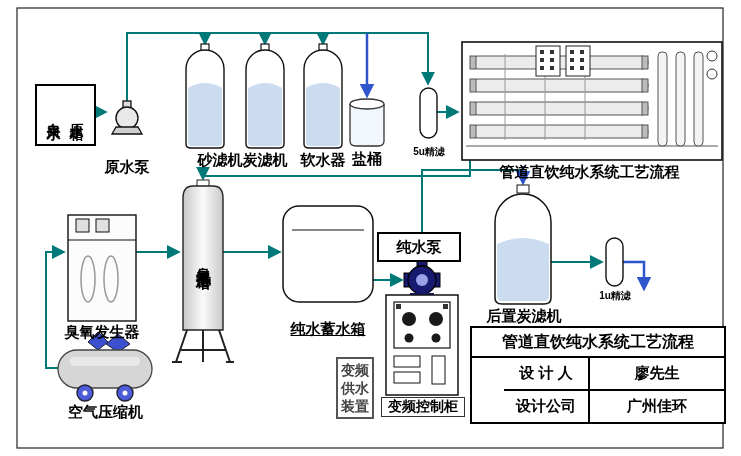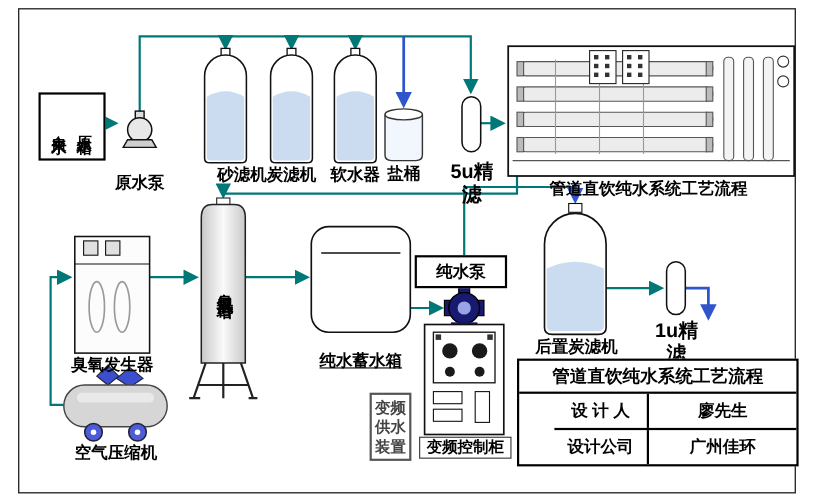--- a/index.html
+++ b/index.html
@@ -1,19 +1,19 @@
 <!DOCTYPE html>
 <html><head>
 <meta charset="utf-8">
 <style>
   html,body{margin:0;padding:0;background:#fff;}
   .canvas{position:relative;width:741px;height:456px;background:#fff;overflow:hidden;
           font-family:"Liberation Sans",sans-serif;}
   .lbl{position:absolute;font-weight:700;font-size:15px;color:#000;text-align:center;line-height:1.15;}
-  .lbl.sm{font-size:18px;}
+  .lbl.sm{font-size:10px;}
   .vtext{writing-mode:vertical-lr;text-orientation:upright;letter-spacing:2px;}
   .rawbox{position:absolute;left:35px;top:84px;width:57px;height:58px;border:2px solid #000;
           background:#fff;display:flex;justify-content:center;align-items:center;gap:5px;
           font-weight:700;font-size:14px;}
   .towertext{position:absolute;left:183px;top:192px;width:40px;height:136px;display:flex;
              align-items:center;justify-content:center;}
   .towertext span{writing-mode:vertical-lr;text-orientation:upright;font-weight:700;font-size:15px;letter-spacing:2px;}
   .purepumpbox{position:absolute;left:377px;top:232px;width:80px;height:26px;border:2px solid #000;
                background:#fff;display:flex;align-items:center;justify-content:center;
                font-weight:700;font-size:15px;}

